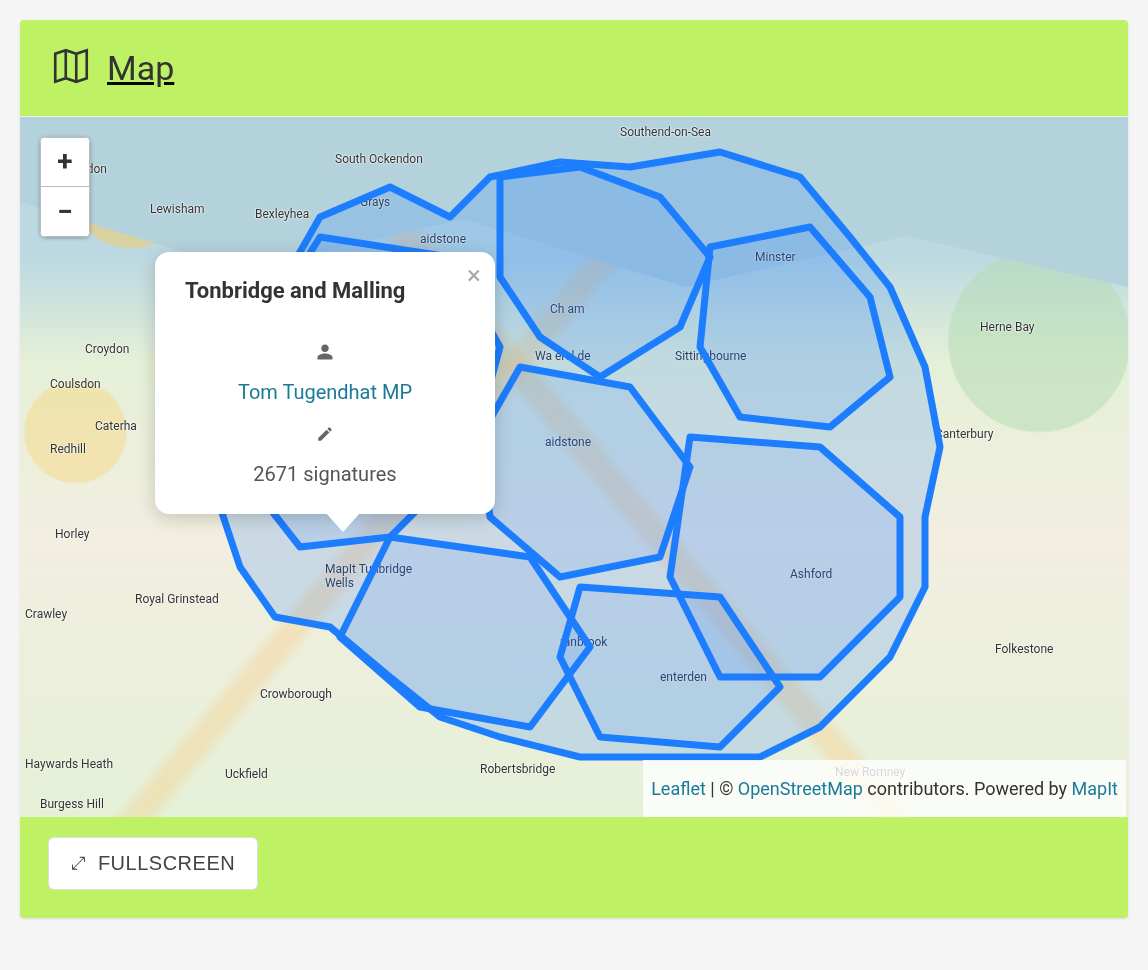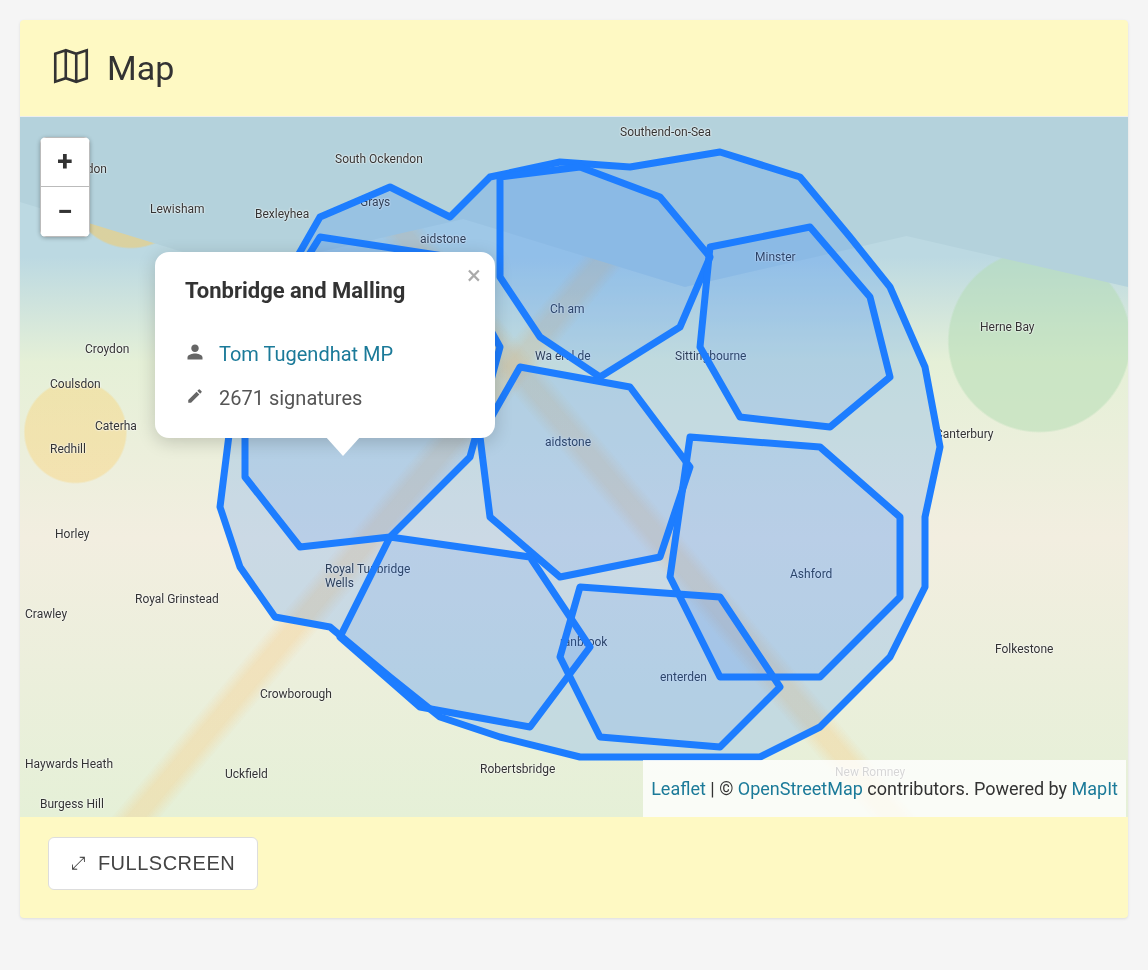--- a/index.html
+++ b/index.html
@@ -2,25 +2,26 @@
 <html><head>
 <meta charset="utf-8">
 <style>
   * { box-sizing: border-box; margin: 0; padding: 0; }
   body {
     font-family: -apple-system, BlinkMacSystemFont, "Segoe UI", Roboto, "Helvetica Neue", Arial, sans-serif;
     background: #f5f5f5;
     padding: 20px;
   }
   .card {
-    background: #fef9c3;
+    background: #bef264;
     border-radius: 4px;
     box-shadow: 0 1px 3px rgba(0,0,0,0.1);
     overflow: hidden;
     max-width: 1108px;
+    text-decoration: underline;
   }
   .card-header {
     display: flex;
     align-items: center;
     gap: 15px;
     padding: 25px 30px;
     border-bottom: 1px solid #eee;
   }
   .card-header .icon-map svg {
     width: 42px;
@@ -136,20 +137,21 @@
     color: #333;
     margin-bottom: 39px;
   }
   .popup-row {
     display: flex;
     align-items: center;
     gap: 14px;
     font-size: 20px;
     color: #555;
     margin-bottom: 20px;
+    flex-direction: column;
   }
   .popup-row:last-child { margin-bottom: 0; }
   .popup-row .ic {
     width: 20px;
     text-align: center;
     color: #666;
   }
   .popup-row a { color: #1b7a99; text-decoration: none; }
   .attrib {
     position: absolute;
@@ -209,21 +211,21 @@
     <span class="label" style="top:225px;left:65px">Croydon</span>
     <span class="label" style="top:232px;left:515px">Wa   ersl  de</span>
     <span class="label" style="top:232px;left:655px">Sittingbourne</span>
     <span class="label" style="top:260px;left:30px">Coulsdon</span>
     <span class="label" style="top:302px;left:75px">Caterha</span>
     <span class="label" style="top:310px;left:915px">Canterbury</span>
     <span class="label" style="top:318px;left:525px">aidstone</span>
     <span class="label" style="top:325px;left:30px">Redhill</span>
     <span class="label" style="top:410px;left:35px">Horley</span>
     <span class="label" style="top:450px;left:770px">Ashford</span>
-    <span class="label" style="top:445px;left:305px;white-space:pre">Royal Tunbridge
+    <span class="label" style="top:445px;left:305px;white-space:pre">MapIt Tunbridge
 Wells</span>
     <span class="label" style="top:475px;left:115px">Royal Grinstead</span>
     <span class="label" style="top:490px;left:5px">Crawley</span>
     <span class="label" style="top:518px;left:540px">ranbrook</span>
     <span class="label" style="top:525px;left:975px">Folkestone</span>
     <span class="label" style="top:553px;left:640px">enterden</span>
     <span class="label" style="top:570px;left:240px">Crowborough</span>
     <span class="label" style="top:640px;left:5px">Haywards Heath</span>
     <span class="label" style="top:645px;left:460px">Robertsbridge</span>
     <span class="label" style="top:650px;left:205px">Uckfield</span>

